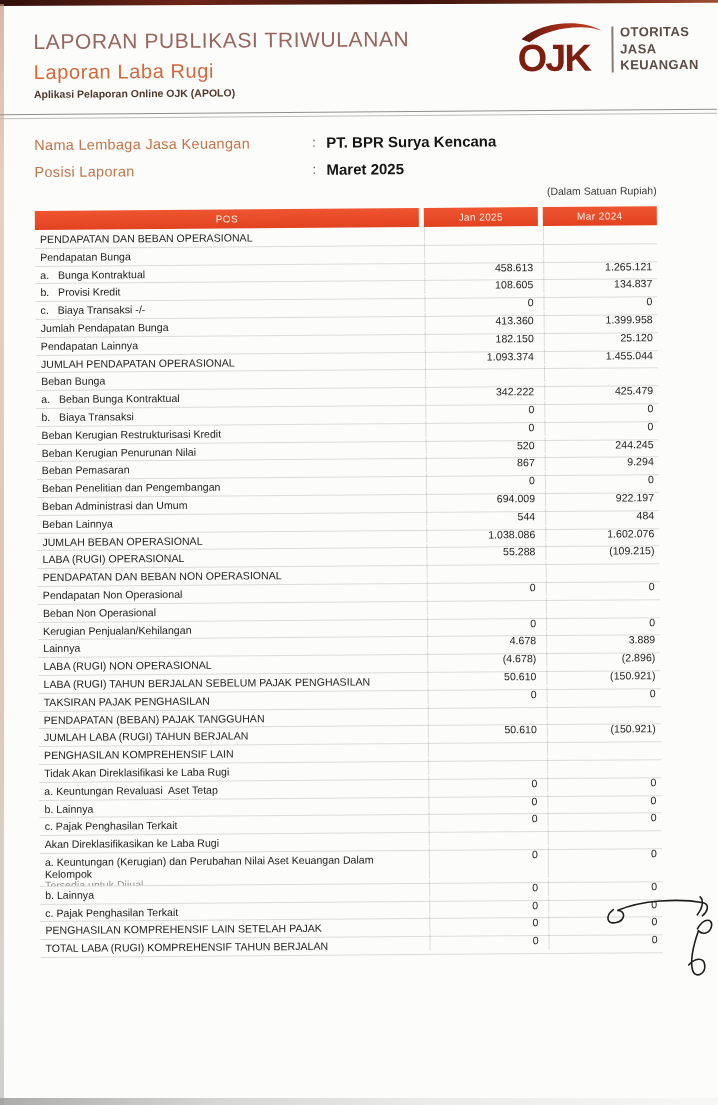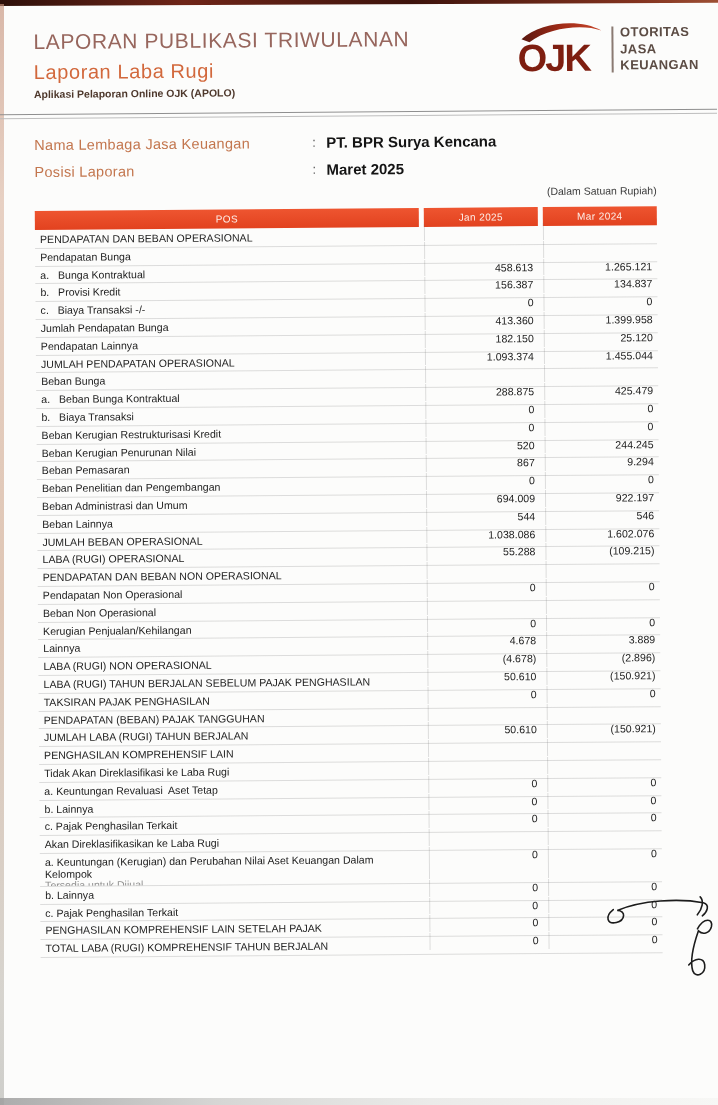--- a/index.html
+++ b/index.html
@@ -125,21 +125,21 @@
           <div class="c-val"></div>
           <div class="c-val"></div>
         </div>
         <div class="trow">
           <div class="c-pos">a.&nbsp;&nbsp;&nbsp;Bunga Kontraktual</div>
           <div class="c-val">458.613</div>
           <div class="c-val">1.265.121</div>
         </div>
         <div class="trow">
           <div class="c-pos">b.&nbsp;&nbsp;&nbsp;Provisi Kredit</div>
-          <div class="c-val">156.387</div>
+          <div class="c-val">108.605</div>
           <div class="c-val">134.837</div>
         </div>
         <div class="trow">
           <div class="c-pos">c.&nbsp;&nbsp;&nbsp;Biaya Transaksi -/-</div>
           <div class="c-val">0</div>
           <div class="c-val">0</div>
         </div>
         <div class="trow">
           <div class="c-pos">Jumlah Pendapatan Bunga</div>
           <div class="c-val">413.360</div>
@@ -155,21 +155,21 @@
           <div class="c-val">1.093.374</div>
           <div class="c-val">1.455.044</div>
         </div>
         <div class="trow">
           <div class="c-pos">Beban Bunga</div>
           <div class="c-val"></div>
           <div class="c-val"></div>
         </div>
         <div class="trow">
           <div class="c-pos">a.&nbsp;&nbsp;&nbsp;Beban Bunga Kontraktual</div>
-          <div class="c-val">288.875</div>
+          <div class="c-val">342.222</div>
           <div class="c-val">425.479</div>
         </div>
         <div class="trow">
           <div class="c-pos">b.&nbsp;&nbsp;&nbsp;Biaya Transaksi</div>
           <div class="c-val">0</div>
           <div class="c-val">0</div>
         </div>
         <div class="trow">
           <div class="c-pos">Beban Kerugian Restrukturisasi Kredit</div>
           <div class="c-val">0</div>
@@ -191,21 +191,21 @@
           <div class="c-val">0</div>
         </div>
         <div class="trow">
           <div class="c-pos">Beban Administrasi dan Umum</div>
           <div class="c-val">694.009</div>
           <div class="c-val">922.197</div>
         </div>
         <div class="trow">
           <div class="c-pos">Beban Lainnya</div>
           <div class="c-val">544</div>
-          <div class="c-val">546</div>
+          <div class="c-val">484</div>
         </div>
         <div class="trow">
           <div class="c-pos">JUMLAH BEBAN OPERASIONAL</div>
           <div class="c-val">1.038.086</div>
           <div class="c-val">1.602.076</div>
         </div>
         <div class="trow">
           <div class="c-pos">LABA (RUGI) OPERASIONAL</div>
           <div class="c-val">55.288</div>
           <div class="c-val">(109.215)</div>

